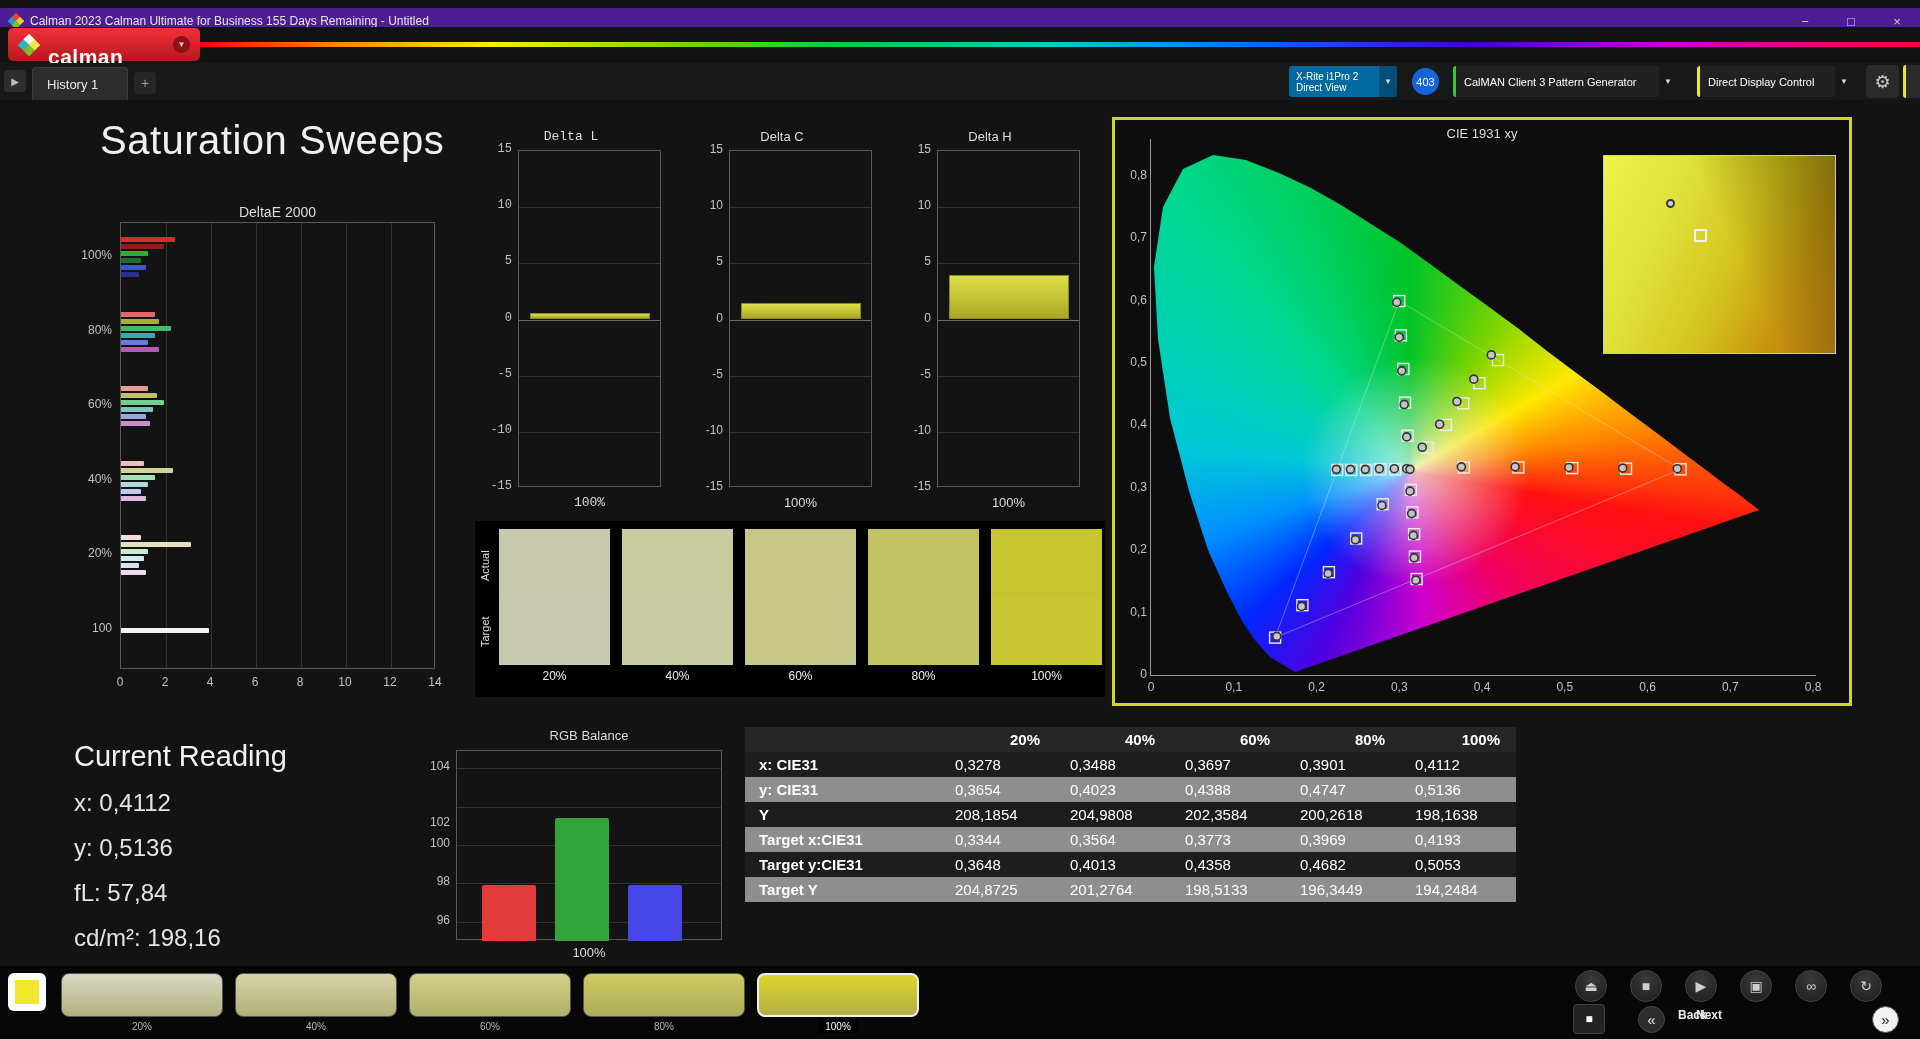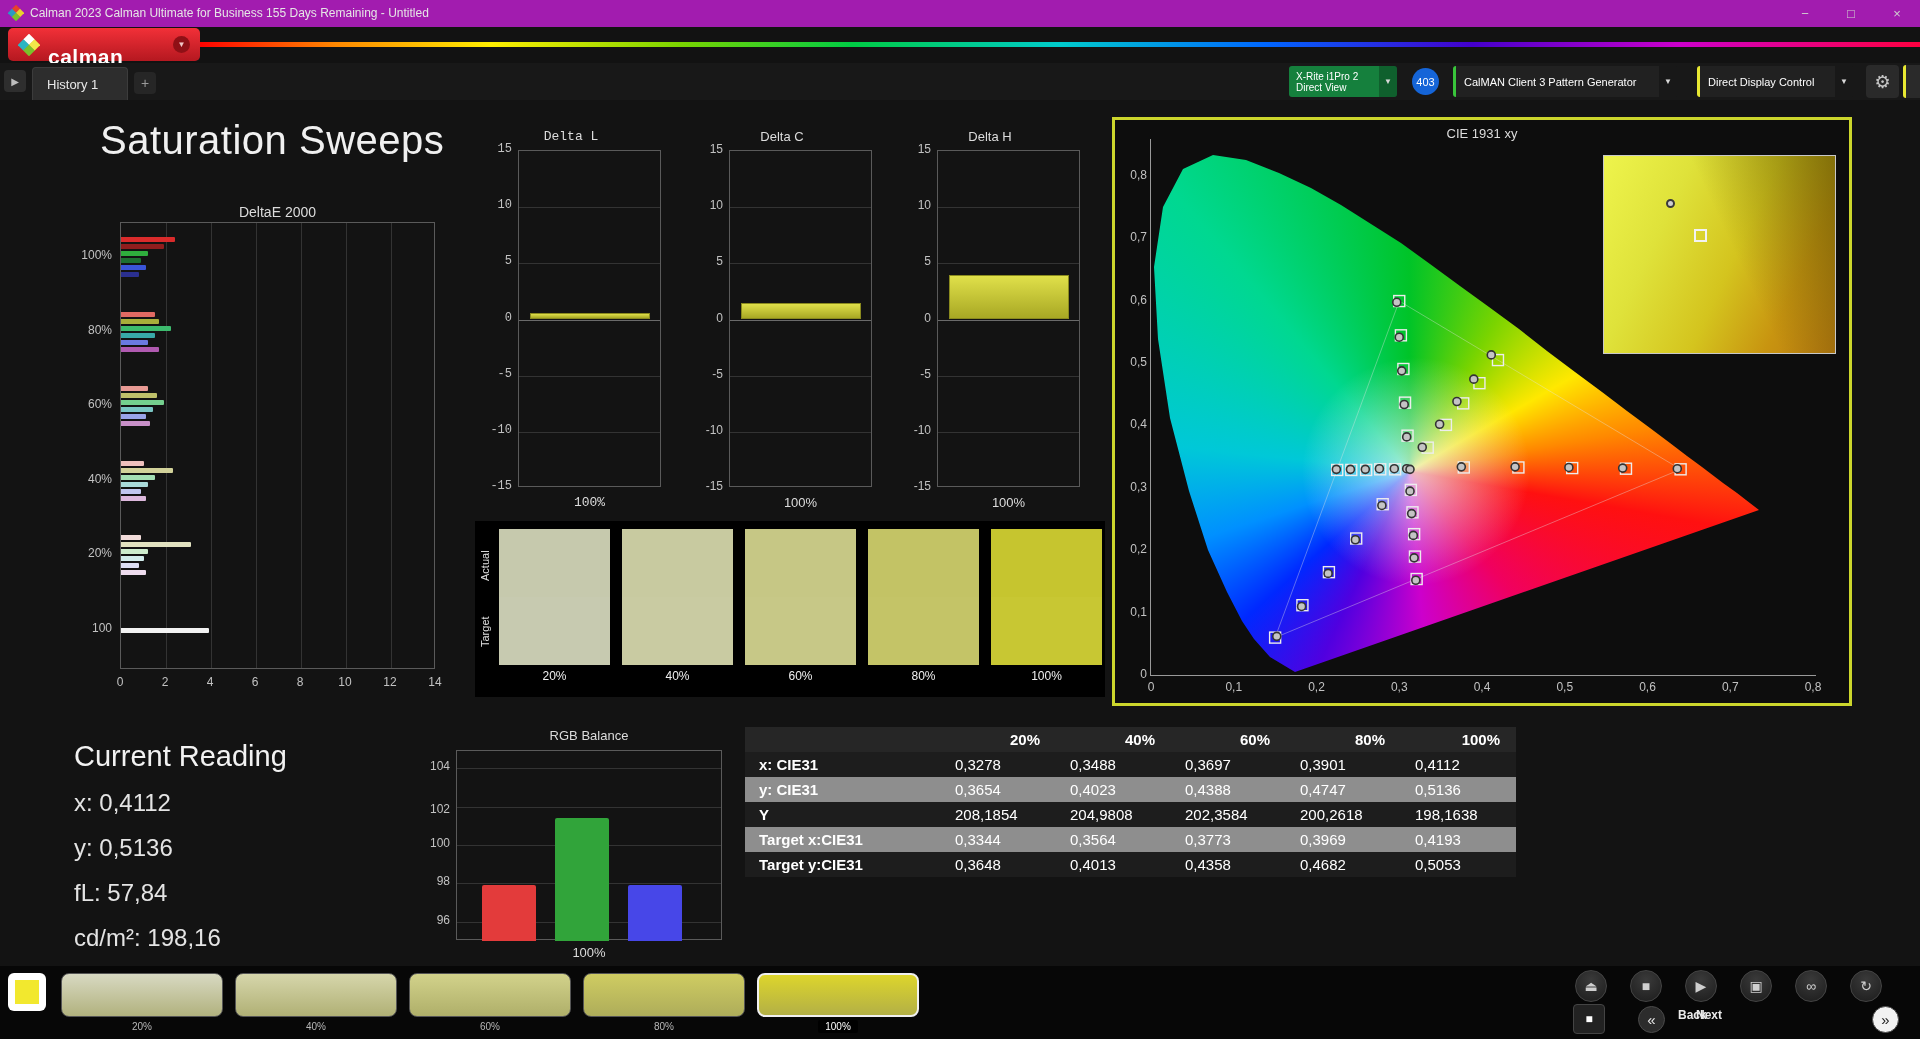--- a/index.html
+++ b/index.html
@@ -1,21 +1,21 @@
 <!DOCTYPE html>
 <html><head>
 <meta charset="utf-8">
 <style>
   * { margin:0; padding:0; box-sizing:border-box; }
   html,body { width:1920px; height:1039px; background:#000; overflow:hidden;
               font-family:"Liberation Sans", sans-serif; }
   #app { position:relative; width:1920px; height:1039px; background:#131313; }
 
   
-  #titlebar { position:absolute; left:0; top:0; width:1920px; height:27px; background:#a21caf; }
+  #titlebar { position:absolute; left:0; top:8px; width:1920px; height:27px; background:#4c1d95; }
   #titlebar .ttl { position:absolute; left:30px; top:6px; font-size:12px; color:#e6e6e6; }
   #app-icon { position:absolute; left:8px; top:5px; width:16px; height:16px; }
   .winbtn { position:absolute; top:0; width:46px; height:27px; color:#cfcfcf; font-size:13px;
             display:flex; align-items:center; justify-content:center; }
 
   
   #logorow { position:absolute; left:0; top:27px; width:1920px; height:36px; background:#121212; }
   #rainbow { position:absolute; left:198px; top:15px; width:1722px; height:5px;
     background:linear-gradient(90deg,#f00 0%,#ff8800 8%,#ffee00 17%,#7ad400 28%,#00cc44 38%,
       #00cccc 50%,#0066ff 62%,#4400cc 74%,#cc00cc 86%,#ff0040 100%); }
@@ -28,21 +28,21 @@
   
   #tabbar { position:absolute; left:0; top:63px; width:1920px; height:37px; background:#181818; }
   #tab-nav { position:absolute; left:4px; top:7px; width:22px; height:22px; background:#2e2e2e;
     border-radius:4px; color:#bdbdbd; font-size:10px; display:flex; align-items:center; justify-content:center; }
   #tab-history { position:absolute; left:32px; top:4px; height:33px; min-width:96px; background:#2d2d2d;
     border:1px solid #3c3c3c; border-bottom:none; border-radius:4px 4px 0 0; color:#e8e8e8; font-size:13px;
     display:flex; align-items:center; padding:0 14px; }
   #tab-add { position:absolute; left:134px; top:9px; width:22px; height:22px; background:#262626;
     border-radius:4px; color:#9a9a9a; font-size:14px; display:flex; align-items:center; justify-content:center; }
   .drop { position:absolute; top:3px; height:31px; display:flex; align-items:center; color:#fff; }
-  #meter-drop { left:1289px; width:108px; background:#15803d; border-radius:3px; padding-left:7px; }
+  #meter-drop { left:1289px; width:108px; background:#0369a1; border-radius:3px; padding-left:7px; }
   #meter-drop .two { font-size:10px; line-height:11px; }
   .drop .dchev { margin-left:auto; width:18px; align-self:stretch; display:flex; align-items:center;
     justify-content:center; font-size:8px; color:#d8d8d8; background:rgba(0,0,0,.25); border-radius:0 3px 3px 0; }
   #meter-badge { position:absolute; left:1412px; top:5px; width:27px; height:27px; border-radius:50%;
     background:#1565d8; color:#fff; font-size:11px; display:flex; align-items:center; justify-content:center; }
   #gen-drop { left:1453px; width:224px; background:#212121; border-left:3px solid #39c53b;
     border-radius:3px; padding-left:8px; font-size:11px; }
   #ddc-drop { left:1697px; width:156px; background:#212121; border-left:3px solid #e8e832;
     border-radius:3px; padding-left:8px; font-size:11px; }
   #gear-btn { position:absolute; left:1866px; top:2px; width:33px; height:33px; background:#2a2a2a;
@@ -467,21 +467,21 @@
           <div class="gridh" style="top: 55.6566px;"></div>
           <div class="gridh" style="top: 94.0404px;"></div>
           <div class="gridh" style="top: 132.424px;"></div>
           <div class="gridh" style="top: 170.808px;"></div>
           <div class="rgbbar" style="left: 25px; width: 54px; top: 134.343px; height: 55.6566px; background: rgb(227, 59, 59);"></div>
           <div class="rgbbar" style="left: 98px; width: 54px; top: 67.1717px; height: 122.828px; background: rgb(49, 164, 58);"></div>
           <div class="rgbbar" style="left: 171px; width: 54px; top: 134.343px; height: 55.6566px; background: rgb(71, 71, 232);"></div>
         </div>
       <div class="xlab">100%</div>
     <div class="tick" style="left: 0px; width: 34px; text-align: right; top: 31.2727px;">104</div>
-        <div class="tick" style="left: 0px; width: 34px; text-align: right; top: 74px;">102</div>
+        <div class="tick" style="left: 0px; width: 34px; text-align: right; top: 87px;">102</div>
         <div class="tick" style="left: 0px; width: 34px; text-align: right; top: 108.04px;">100</div>
         <div class="tick" style="left: 0px; width: 34px; text-align: right; top: 146.424px;">98</div>
         <div class="tick" style="left: 0px; width: 34px; text-align: right; top: 184.808px;">96</div>
       </div>
 
     <table id="dtable">
       <thead>
           <tr>
             <th></th>
             <th>20%</th>
@@ -524,20 +524,28 @@
             <td>0,3969</td>
             <td>0,4193</td>
           </tr>
           <tr class="r-dark">
             <td class="lab">Target y:CIE31</td>
             <td>0,3648</td>
             <td>0,4013</td>
             <td>0,4358</td>
             <td>0,4682</td>
             <td>0,5053</td>
+          </tr>
+          <tr class="r-light">
+            <td class="lab">Target Y</td>
+            <td>204,8725</td>
+            <td>201,2764</td>
+            <td>198,5133</td>
+            <td>196,3449</td>
+            <td>194,2484</td>
           </tr>
         </tbody>
     </table>
   </div>
 
   <div id="bottombar">
     <div id="pattern-tile">
       <div class="inner"></div>
     </div>
     <div id="btiles">

